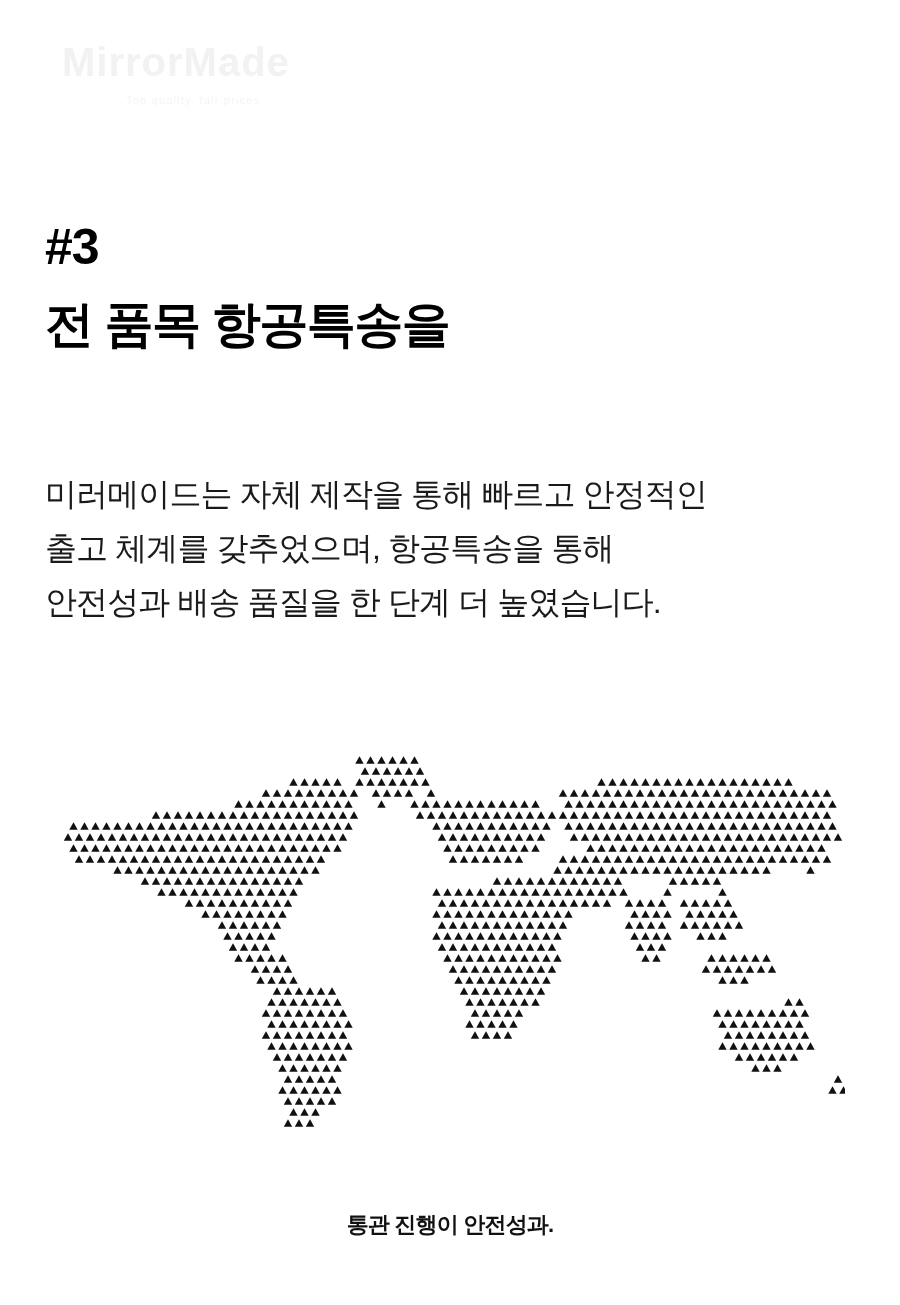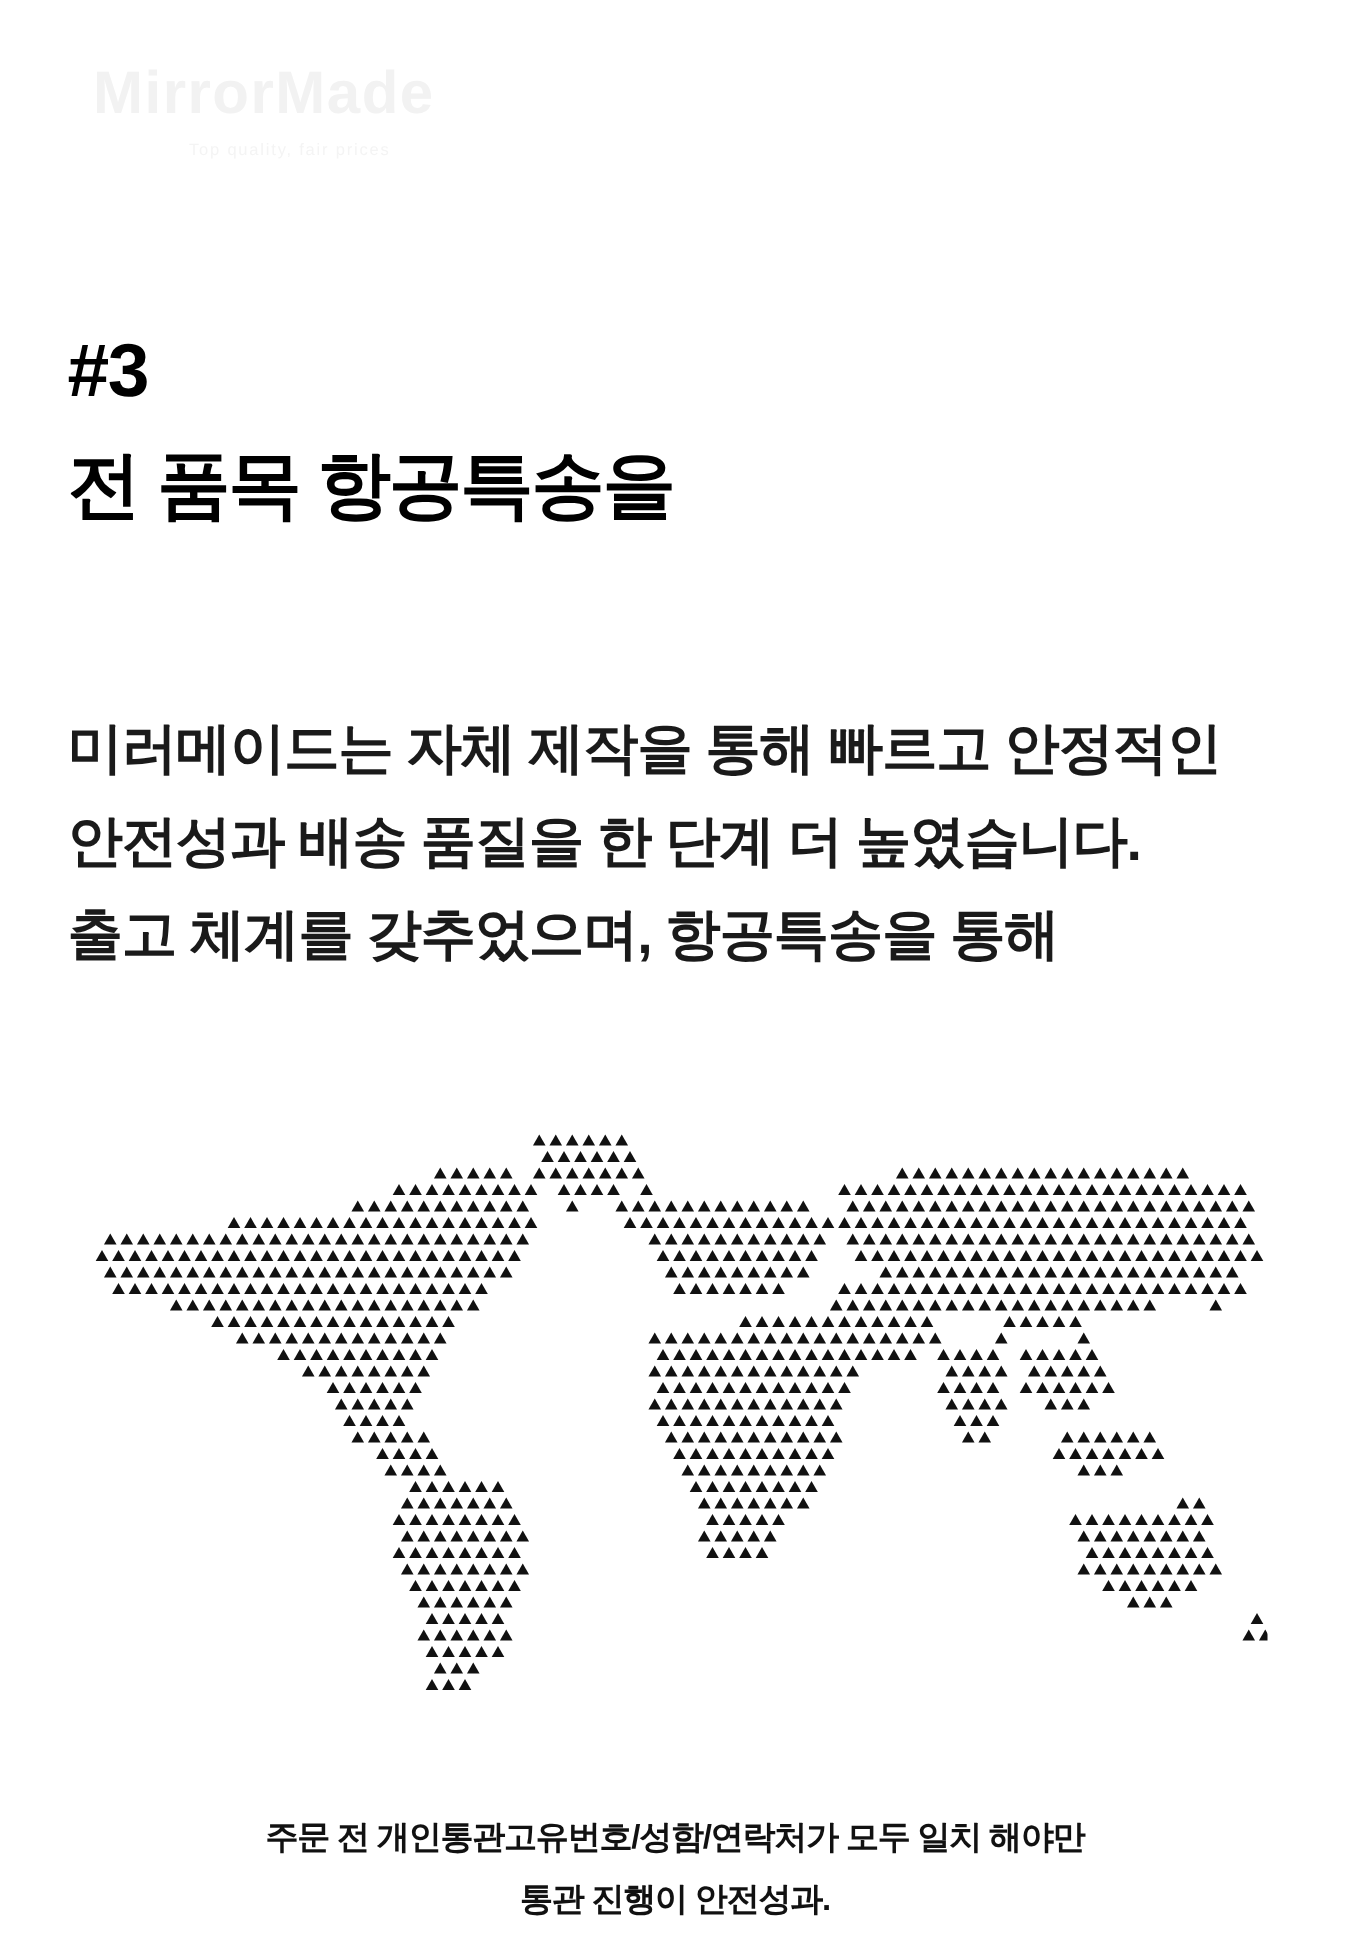--- a/index.html
+++ b/index.html
@@ -69,22 +69,22 @@
     color: #000000;
     white-space: nowrap;
   }
 
   
   .body-copy {
     position: absolute;
     top: 468px;
     left: 0;
     width: 830px;
-    font-size: 37px;
-    font-weight: 700;
+    font-size: 32px;
+    font-weight: 400;
     line-height: 1.68;
     letter-spacing: -0.9px;
     color: #1a1a1a;
   }
   .body-copy .line {
     display: block;
     white-space: nowrap;
   }
 
   
@@ -124,22 +124,22 @@
   <div class="watermark-title">MirrorMade</div>
   <div class="watermark-sub">Top quality, fair prices</div>
 </div>
 
 <div class="content">
   <div class="kicker">#3</div>
   <div class="headline">전 품목 항공특송을</div>
 
   <div class="body-copy">
     <span class="line">미러메이드는 자체 제작을 통해 빠르고 안정적인</span>
+    <span class="line">출고 체계를 갖추었으며, 항공특송을 통해</span>
     <span class="line">안전성과 배송 품질을 한 단계 더 높였습니다.</span>
-    <span class="line">출고 체계를 갖추었으며, 항공특송을 통해</span>
   </div>
 </div>
 
 <div class="map-wrap">
   <svg class="map-svg" id="map-svg" width="790" height="400" viewBox="0 0 790 400" aria-hidden="true">
       <polygon points="304.5,11.304 300.3,18.696 308.7,18.696" fill="#111111"></polygon>
       <polygon points="315.5,11.304 311.3,18.696 319.7,18.696" fill="#111111"></polygon>
       <polygon points="326.5,11.304 322.3,18.696 330.7,18.696" fill="#111111"></polygon>
       <polygon points="337.5,11.304 333.3,18.696 341.7,18.696" fill="#111111"></polygon>
       <polygon points="348.5,11.304 344.3,18.696 352.7,18.696" fill="#111111"></polygon>
@@ -1014,15 +1014,14 @@
       <polygon points="238.5,363.304 234.3,370.696 242.7,370.696" fill="#111111"></polygon>
       <polygon points="249.5,363.304 245.3,370.696 253.7,370.696" fill="#111111"></polygon>
       <polygon points="260.5,363.304 256.3,370.696 264.7,370.696" fill="#111111"></polygon>
       <polygon points="233,374.304 228.8,381.696 237.2,381.696" fill="#111111"></polygon>
       <polygon points="244,374.304 239.8,381.696 248.2,381.696" fill="#111111"></polygon>
       <polygon points="255,374.304 250.8,381.696 259.2,381.696" fill="#111111"></polygon>
     </svg>
 </div>
 
 <div class="footnote">
-  <span class="line">주문 전 개인통관고유번호/성함/연락처가 모두 일치 해야만</span>
   <span class="line">통관 진행이 안전성과.</span>
 </div>
 
 </body></html>

